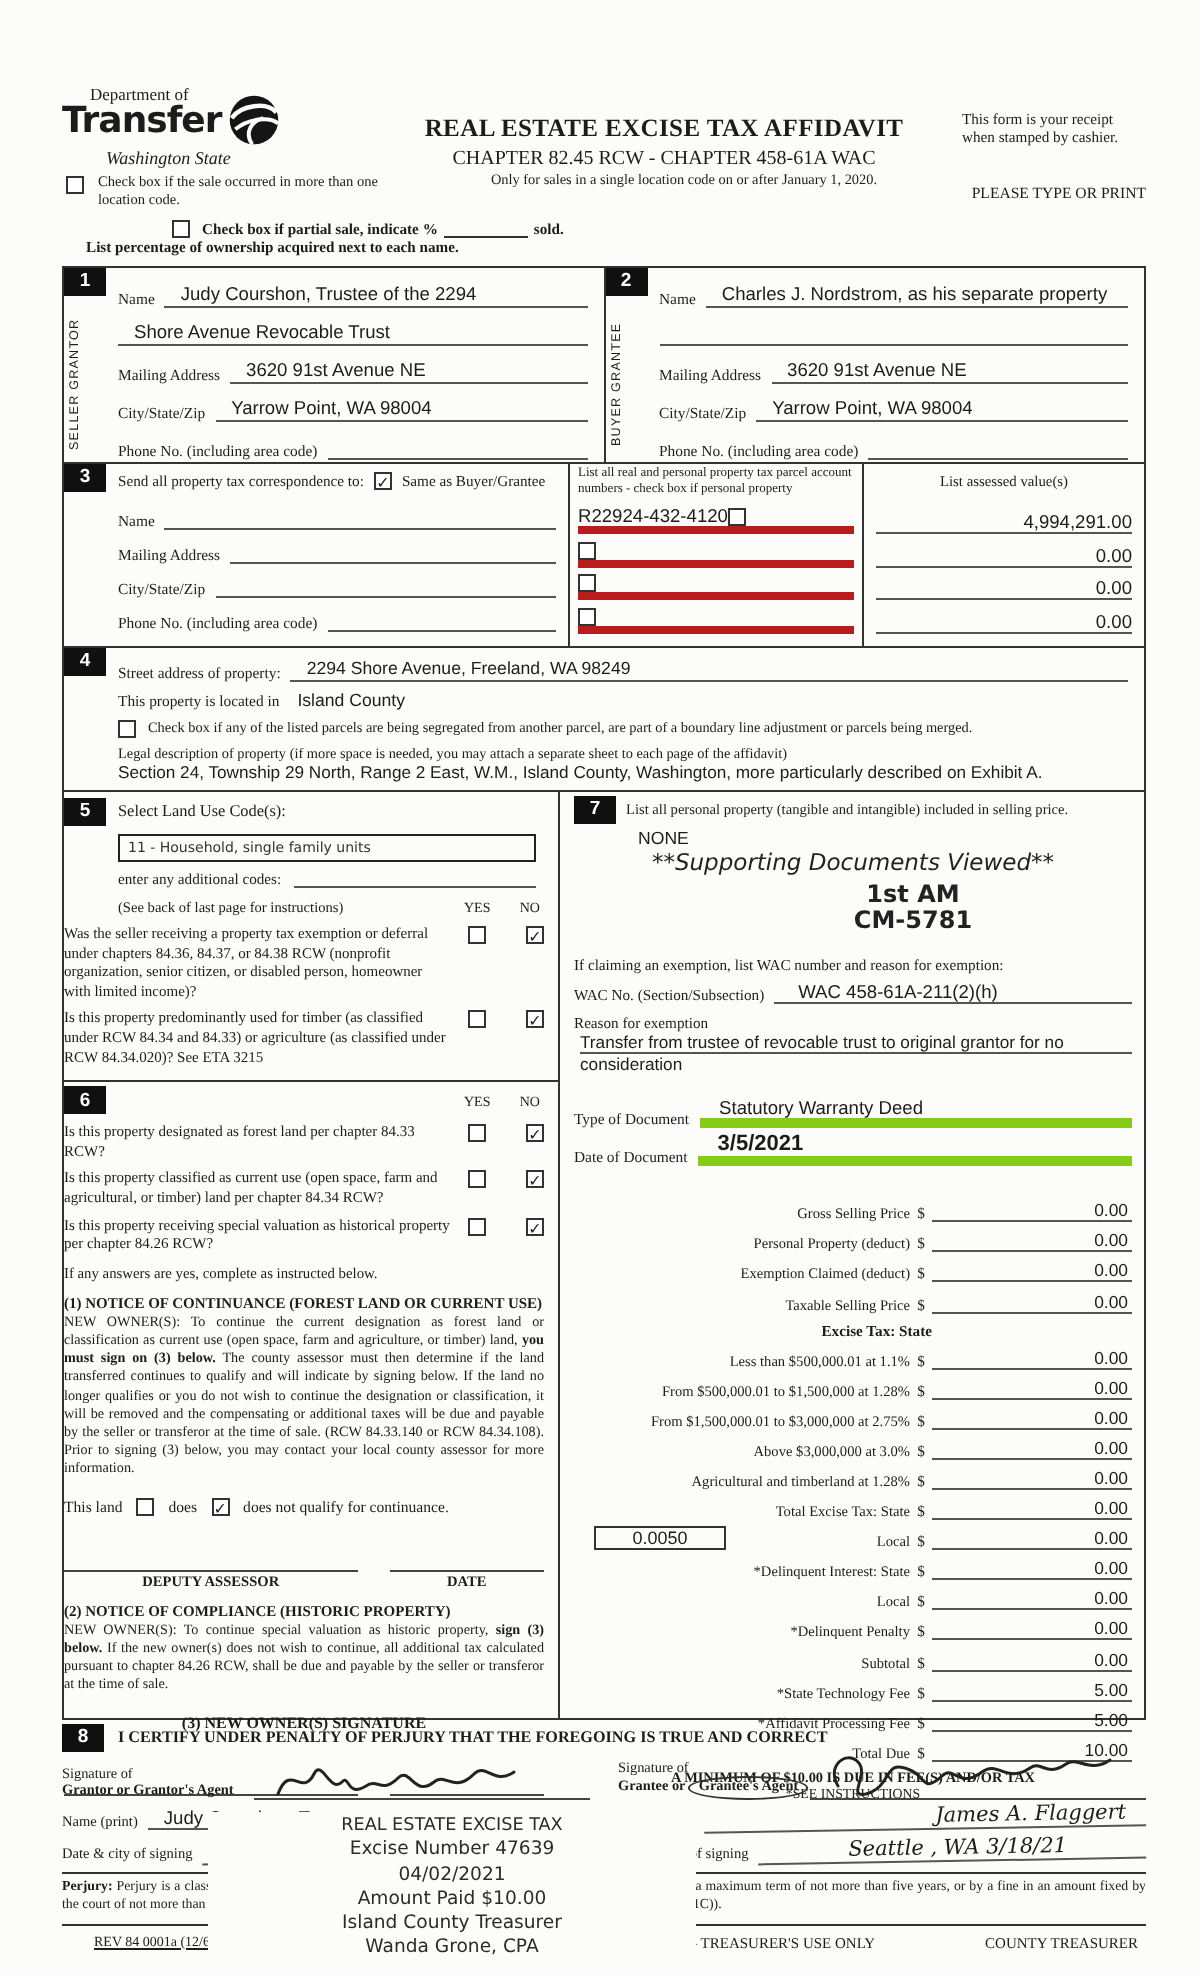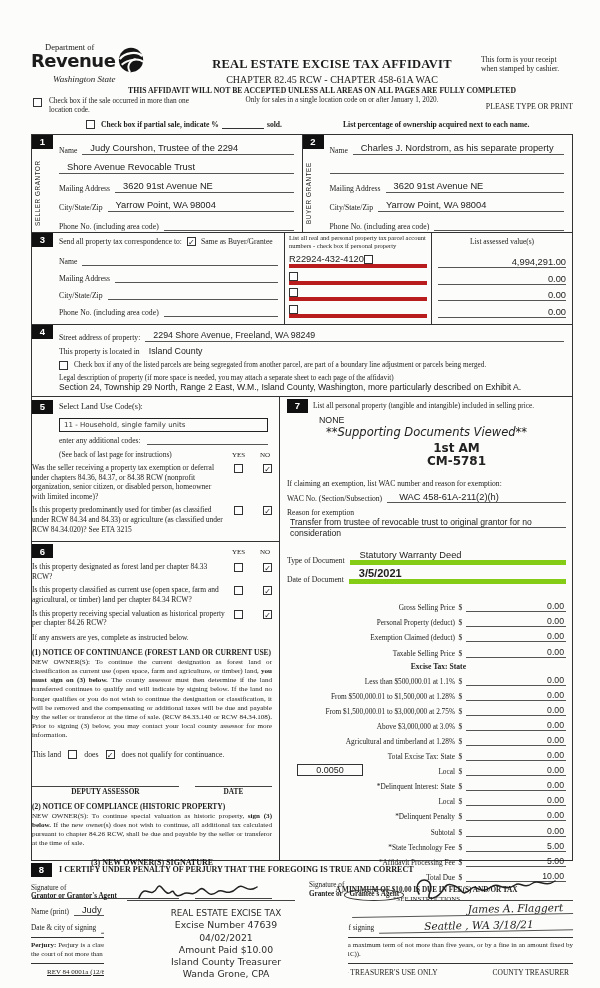--- a/index.html
+++ b/index.html
@@ -17,21 +17,21 @@
   .stateline { font-size:9px; font-style:italic; padding-left:22px; }
   .hdr-c { flex:1; text-align:center; padding-top:15px; }
   .title { font-size:12.5px; font-weight:bold; letter-spacing:.2px; }
   .chapter { font-size:10px; margin-top:2px; }
   .hdr-r { width:92px; font-size:7.6px; padding-top:13px; line-height:1.25; }
   .warning { text-align:center; font-weight:bold; font-size:7.7px; margin-top:1px; padding-left:40px; }
   .row3 { display:flex; margin-top:1px; }
   .mloc { width:180px; font-size:7.3px; line-height:1.3; display:flex; }
   .onlynote { flex:1; text-align:center; font-size:7.2px; padding-top:0; }
   .typenote { width:100px; font-size:7.8px; text-align:right; padding-top:6px; }
-  .partial { display:flex; font-weight:bold; font-size:7.6px; margin-top:5px; }
+  .partial { display:flex; font-weight:bold; font-size:7.6px; margin-top:5px;flex-direction:column; }
   .partial .left { width:300px; padding-left:55px; display:flex; align-items:flex-end; }
   .pline { display:inline-block; width:42px; border-bottom:1px solid #333; margin:0 3px; }
   .ownnote { flex:1; padding-left:12px; }
 
   
   .cb { display:inline-block; width:9px; height:9px; border:1px solid #333; font:8px "DejaVu Sans",sans-serif;
         line-height:9px; text-align:center; vertical-align:middle; background:#fff; flex:none; }
   .numbox { width:21px; height:14px; background:#101010; color:#fff; font:bold 9.5px "Liberation Sans",sans-serif;
             display:flex; align-items:center; justify-content:center; flex:none; }
   .fill { font-family:"Liberation Sans",sans-serif; font-size:9.3px; }
@@ -157,37 +157,36 @@
 </head>
 <body>
 
 <div class="page">
 <div class="content">
 
   <div class="hdr">
     <div class="logo">
       <div class="dept">Department of</div>
       <div class="logo-row">
-        <div class="agency">Revenue</div>
+        <div class="agency">Transfer</div>
         <svg width="28" height="28" viewBox="0 0 30 30" style="margin-left:2px;margin-top:-6px;">
           <circle cx="15" cy="15" r="13" fill="#151515"></circle>
           <path d="M3 14 C8 7 22 5 27 11" stroke="#fcfcfa" stroke-width="2.4" fill="none"></path>
           <path d="M5 20 C12 14 24 13 28 17" stroke="#fcfcfa" stroke-width="2.1" fill="none"></path>
           <path d="M14 28 C10 22 13 16 20 14" stroke="#fcfcfa" stroke-width="2.1" fill="none"></path>
         </svg>
       </div>
       <div class="stateline">Washington State</div>
     </div>
     <div class="hdr-c">
       <div class="title">REAL ESTATE EXCISE TAX AFFIDAVIT</div>
       <div class="chapter">CHAPTER 82.45 RCW - CHAPTER 458-61A WAC</div>
     </div>
     <div class="hdr-r">This form is your receipt when stamped by cashier.</div>
   </div>
-  <div class="warning">THIS AFFIDAVIT WILL NOT BE ACCEPTED UNLESS ALL AREAS ON ALL PAGES ARE FULLY COMPLETED</div>
 
   <div class="row3">
     <div class="mloc">
       <span class="cb" style="margin:2px 7px 0 2px;"></span>
       <span>Check box if the sale occurred in more than one location code.</span>
     </div>
     <div class="onlynote">Only for sales in a single location code on or after January 1, 2020.</div>
     <div class="typenote">PLEASE TYPE OR PRINT</div>
   </div>
 

